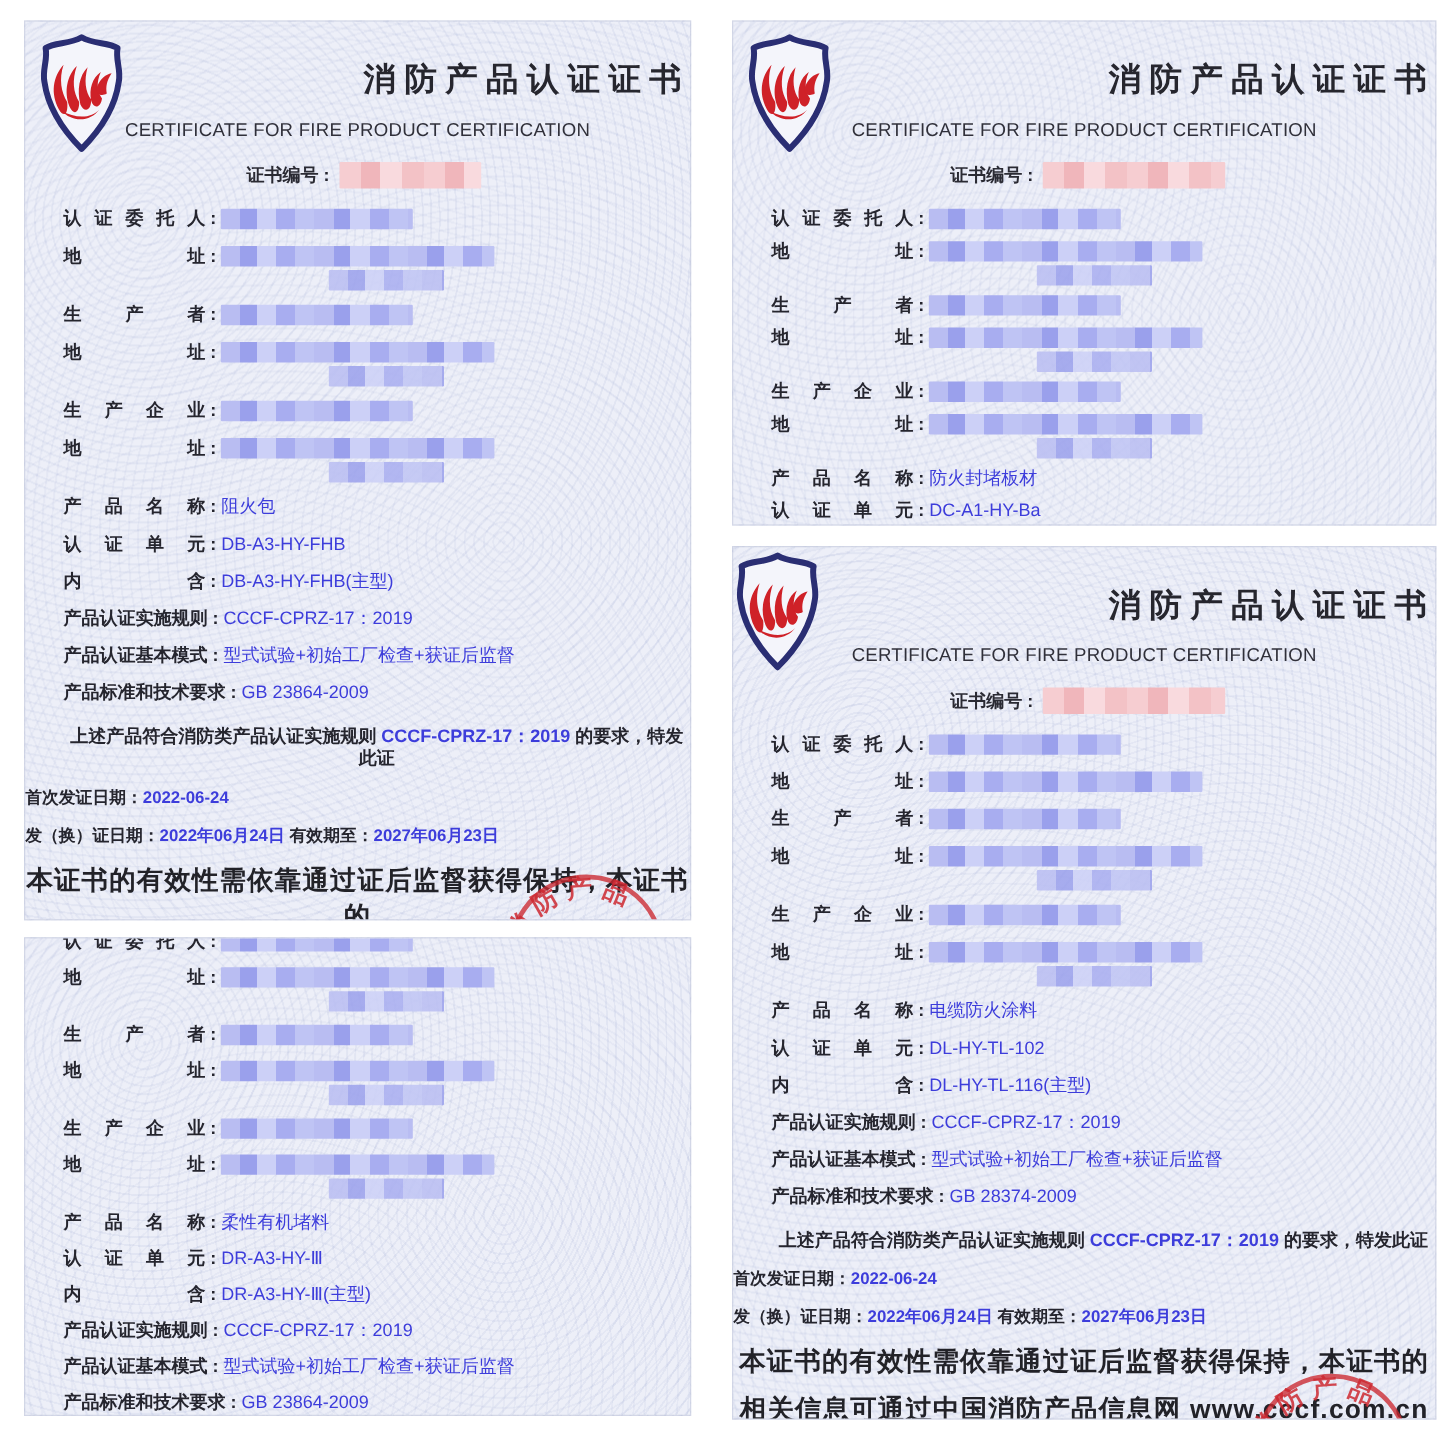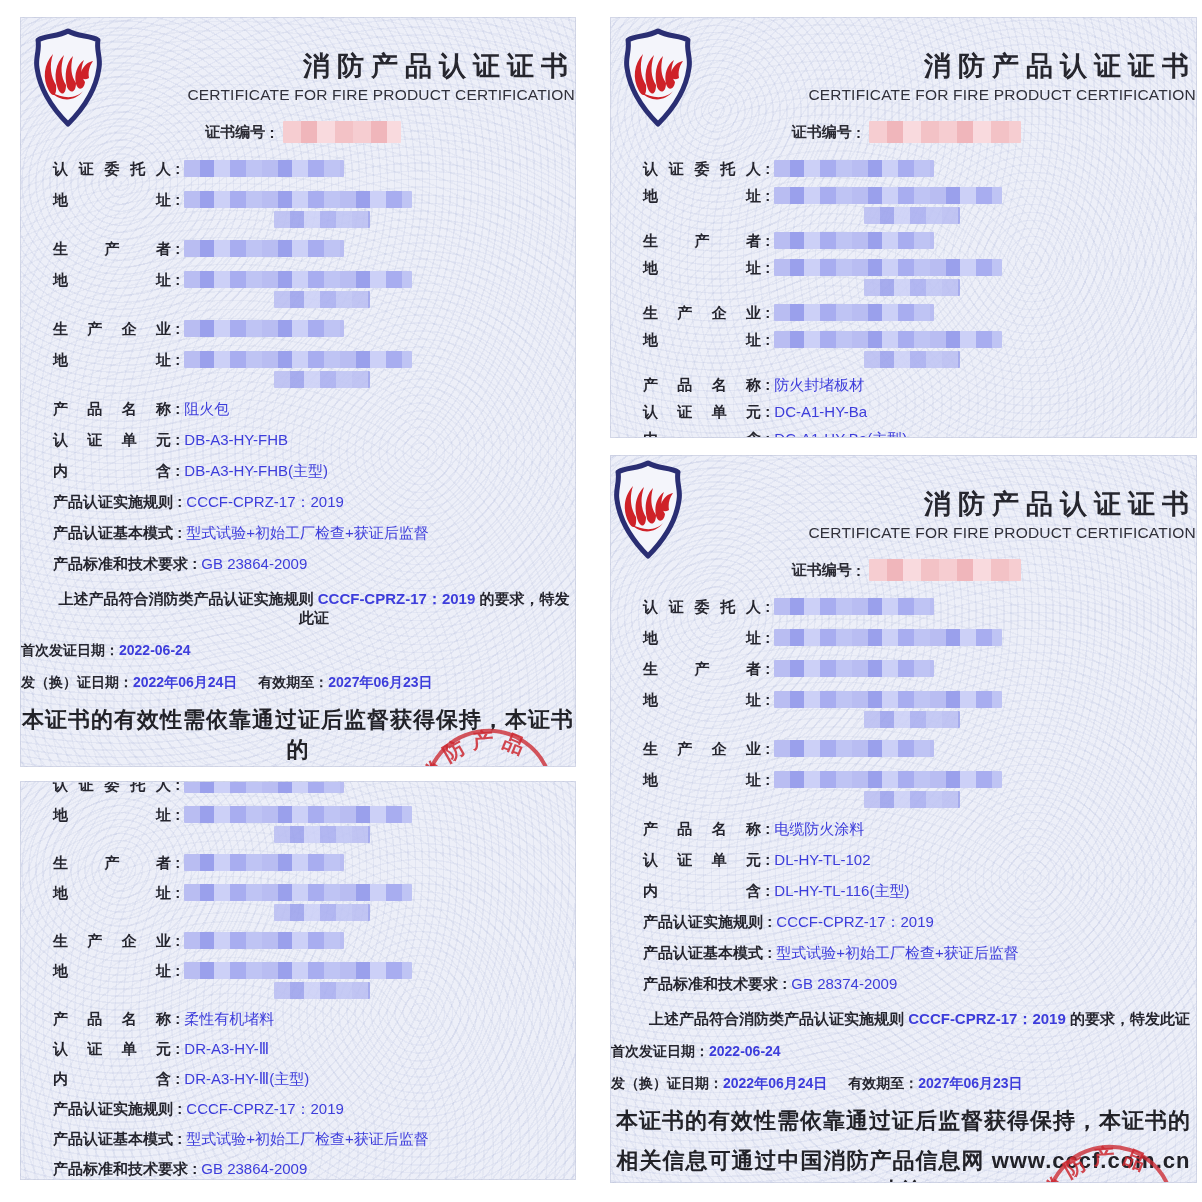--- a/index.html
+++ b/index.html
@@ -24,21 +24,21 @@
   #cert-br{left:610px;top:455px;width:587px;height:728px;}
 
   .logo{position:absolute;left:2px;top:10px;width:90px;height:100px;}
   .cert--br .logo{left:-8px;top:4px;}
 
   .title{
     text-align:right;margin:30px 0 0 0;padding-left:16px;
     font-size:27px;font-weight:600;letter-spacing:7px;color:#26262e;
   }
   .subtitle{
-    text-align:right;margin-top:2px;
+    text-align:center;margin-top:16px;
     font-size:15.5px;color:#30303a;letter-spacing:.2px;
   }
   .certno{
     display:flex;justify-content:center;align-items:center;
     margin-top:17px;font-size:15px;font-weight:600;color:#2a2a33;
   }
   .redact-pink{
     height:22px;margin-left:4px;border-radius:1px;
     background:repeating-linear-gradient(90deg,#f6cdd1 0 18px,#f0b6bb 18px 34px,#f9dade 34px 52px,#f3c2c6 52px 70px);
   }
@@ -60,21 +60,21 @@
     display:block;height:17px;margin-top:2px;border-radius:1px;
     background:repeating-linear-gradient(90deg,#b9bdf2 0 16px,#9aa0ec 16px 30px,#ccd0f7 30px 46px,#a8adf0 46px 62px,#bfc4f4 62px 78px);
   }
   .redact.len-m{width:160px;}
   .redact.len-l{width:228px;}
   .redact.line2{width:96px;margin-left:90px;margin-top:3px;opacity:.85;}
 
   .statement{font-size:15px;color:#25252e;font-weight:600;text-align:center;margin-top:16px;padding-left:32px;}
   .blue{color:#3d3ddb;}
   .dateline{text-align:left;font-size:14px;font-weight:600;color:#25252e;margin-top:14px;}
-  .dateline .sp{margin-left:21px;font-family:Liberation Mono, monospace;}
+  .dateline .sp{margin-left:4px;font-family:Liberation Mono, monospace;}
   .footer-line{text-align:center;font-size:22px;font-weight:700;color:#222228;margin-top:10px;letter-spacing:1px;}
   .footer-line.first{margin-top:13px;}
   .notice{font-size:13px;color:#ef2430;font-weight:700;margin-top:6px;padding-left:14px;}
   .stamp{position:absolute;right:4px;bottom:-98px;width:170px;height:170px;transform:rotate(-10deg);}
 </style>
 </head>
 <body>
 
 <div class="cert cert--tl" id="cert-tl">
   <svg class="logo" viewBox="0 0 90 100">

